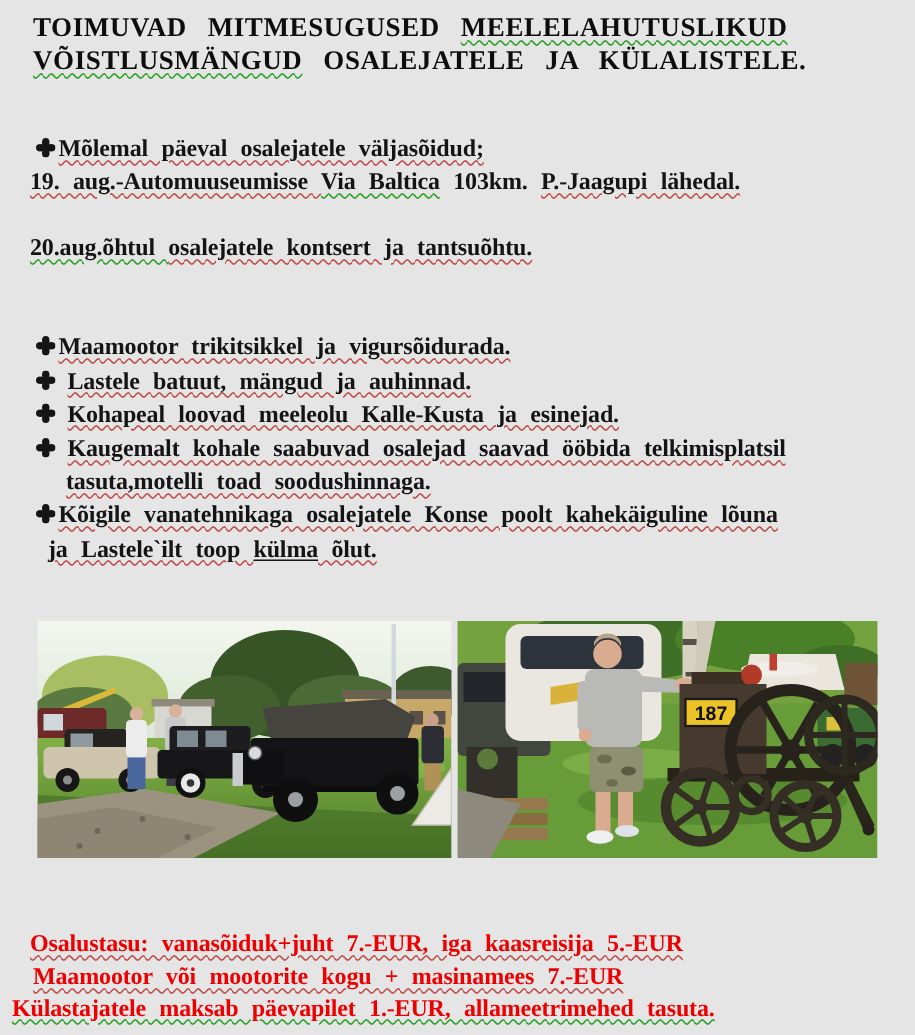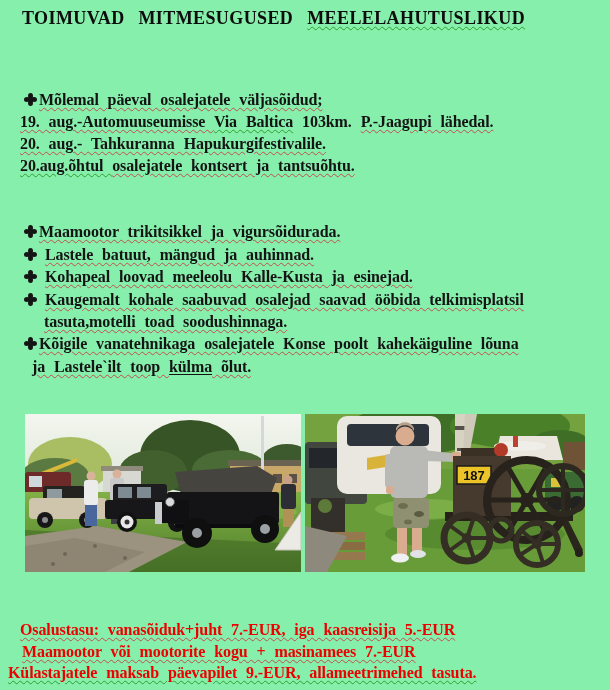--- a/index.html
+++ b/index.html
@@ -1,17 +1,17 @@
 <!DOCTYPE html>
 <html><head>
 <meta charset="utf-8">
 <style>
   html,body { margin:0; padding:0; background:#fff; }
   .page {
-    position:relative; width:610px; height:690px; background:#86efac;
+    position:relative; width:610px; height:690px; background:#e5e5e5;
     font-family:"Liberation Serif","DejaVu Serif",serif;
     font-weight:bold; color:#141414; overflow:hidden;
   }
   .title-line {
     position:absolute; left:22px; white-space:nowrap;
     font-size:18px; letter-spacing:0.4px; word-spacing:9px; color:#0d0d0d;
   }
   .line { position:absolute; white-space:nowrap; font-size:16px; letter-spacing:-0.1px; word-spacing:5px; line-height:20px; }
   .fee  { color:#ee0000;text-align:center; }
   .u-red   { text-decoration-line:underline; text-decoration-style:wavy; text-decoration-color:#c0504d; text-decoration-thickness:1px; text-underline-offset:2px;margin-top:13px; }
@@ -21,34 +21,34 @@
   .bullet.sp { margin-right:8px; }
   .photo { position:absolute; top:414px; }
   .photo svg { display:block; }
 </style>
 </head>
 <body>
 
 <div class="page">
 
   <div class="title-line" style="top:8px;"><span>TOIMUVAD MITMESUGUSED </span><span class="u-green">MEELELAHUTUSLIKUD</span></div>
+  <div class="title-line" style="top:30px;"><span class="u-green">VÕISTLUSMÄNGUD</span><span> OSALEJATELE JA KÜLALISTELE.</span></div>
 
   <div class="line" style="top:90px;left:24px;"><span class="bullet"><svg width="13" height="13" viewBox="0 0 13 13">
           <g fill="#151515">
             <ellipse cx="6.5" cy="2.9" rx="2.5" ry="2.9"></ellipse>
             <ellipse cx="6.5" cy="10.1" rx="2.5" ry="2.9"></ellipse>
             <ellipse cx="2.9" cy="6.5" rx="2.9" ry="2.5"></ellipse>
             <ellipse cx="10.1" cy="6.5" rx="2.9" ry="2.5"></ellipse>
             <rect x="4.4" y="4.4" width="4.2" height="4.2"></rect>
           </g>
         </svg></span><span class="u-red">Mõlemal päeval osalejatele väljasõidud;</span></div>
 
   <div class="line" style="top:112px;left:20px;"><span class="u-red">19. aug.-Automuuseumisse </span><span class="u-green">Via Baltica</span><span> 103km. </span><span class="u-red">P.-Jaagupi lähedal.</span></div>
 
-  <div class="line" style="top:134px;left:20px;"><span class="u-red">20. aug.- Tahkuranna Hapukurgifestivalile.</span></div>
 
   <div class="line" style="top:156px;left:20px;"><span class="u-green">20.aug.õhtul </span><span class="u-red">osalejatele kontsert ja tantsuõhtu.</span></div>
 
 
   <div class="line" style="top:222px;left:24px;"><span class="bullet"><svg width="13" height="13" viewBox="0 0 13 13">
           <g fill="#151515">
             <ellipse cx="6.5" cy="2.9" rx="2.5" ry="2.9"></ellipse>
             <ellipse cx="6.5" cy="10.1" rx="2.5" ry="2.9"></ellipse>
             <ellipse cx="2.9" cy="6.5" rx="2.9" ry="2.5"></ellipse>
             <ellipse cx="10.1" cy="6.5" rx="2.9" ry="2.5"></ellipse>
@@ -321,15 +321,15 @@
           <circle cx="196" cy="116" r="11" stroke-width="5"></circle>
         </g>
         <circle cx="162" cy="124" r="5" fill="#352e24"></circle>
         <circle cx="232" cy="130" r="5" fill="#352e24"></circle>
       </g>
     </svg>
   </div>
 
   <div class="line fee" style="top:620px;left:20px;"><span class="u-red">Osalustasu: vanasõiduk+juht 7.-EUR, iga kaasreisija 5.-EUR</span></div>
   <div class="line fee" style="top:642px;left:22px;"><span class="u-red">Maamootor või mootorite kogu + masinamees 7.-EUR</span></div>
-  <div class="line fee" style="top:663px;left:8px;"><span class="u-green">Külastajatele maksab päevapilet 9.-EUR, allameetrimehed tasuta.</span></div>
+  <div class="line fee" style="top:663px;left:8px;"><span class="u-green">Külastajatele maksab päevapilet 1.-EUR, allameetrimehed tasuta.</span></div>
 
 </div>
 
 </body></html>

